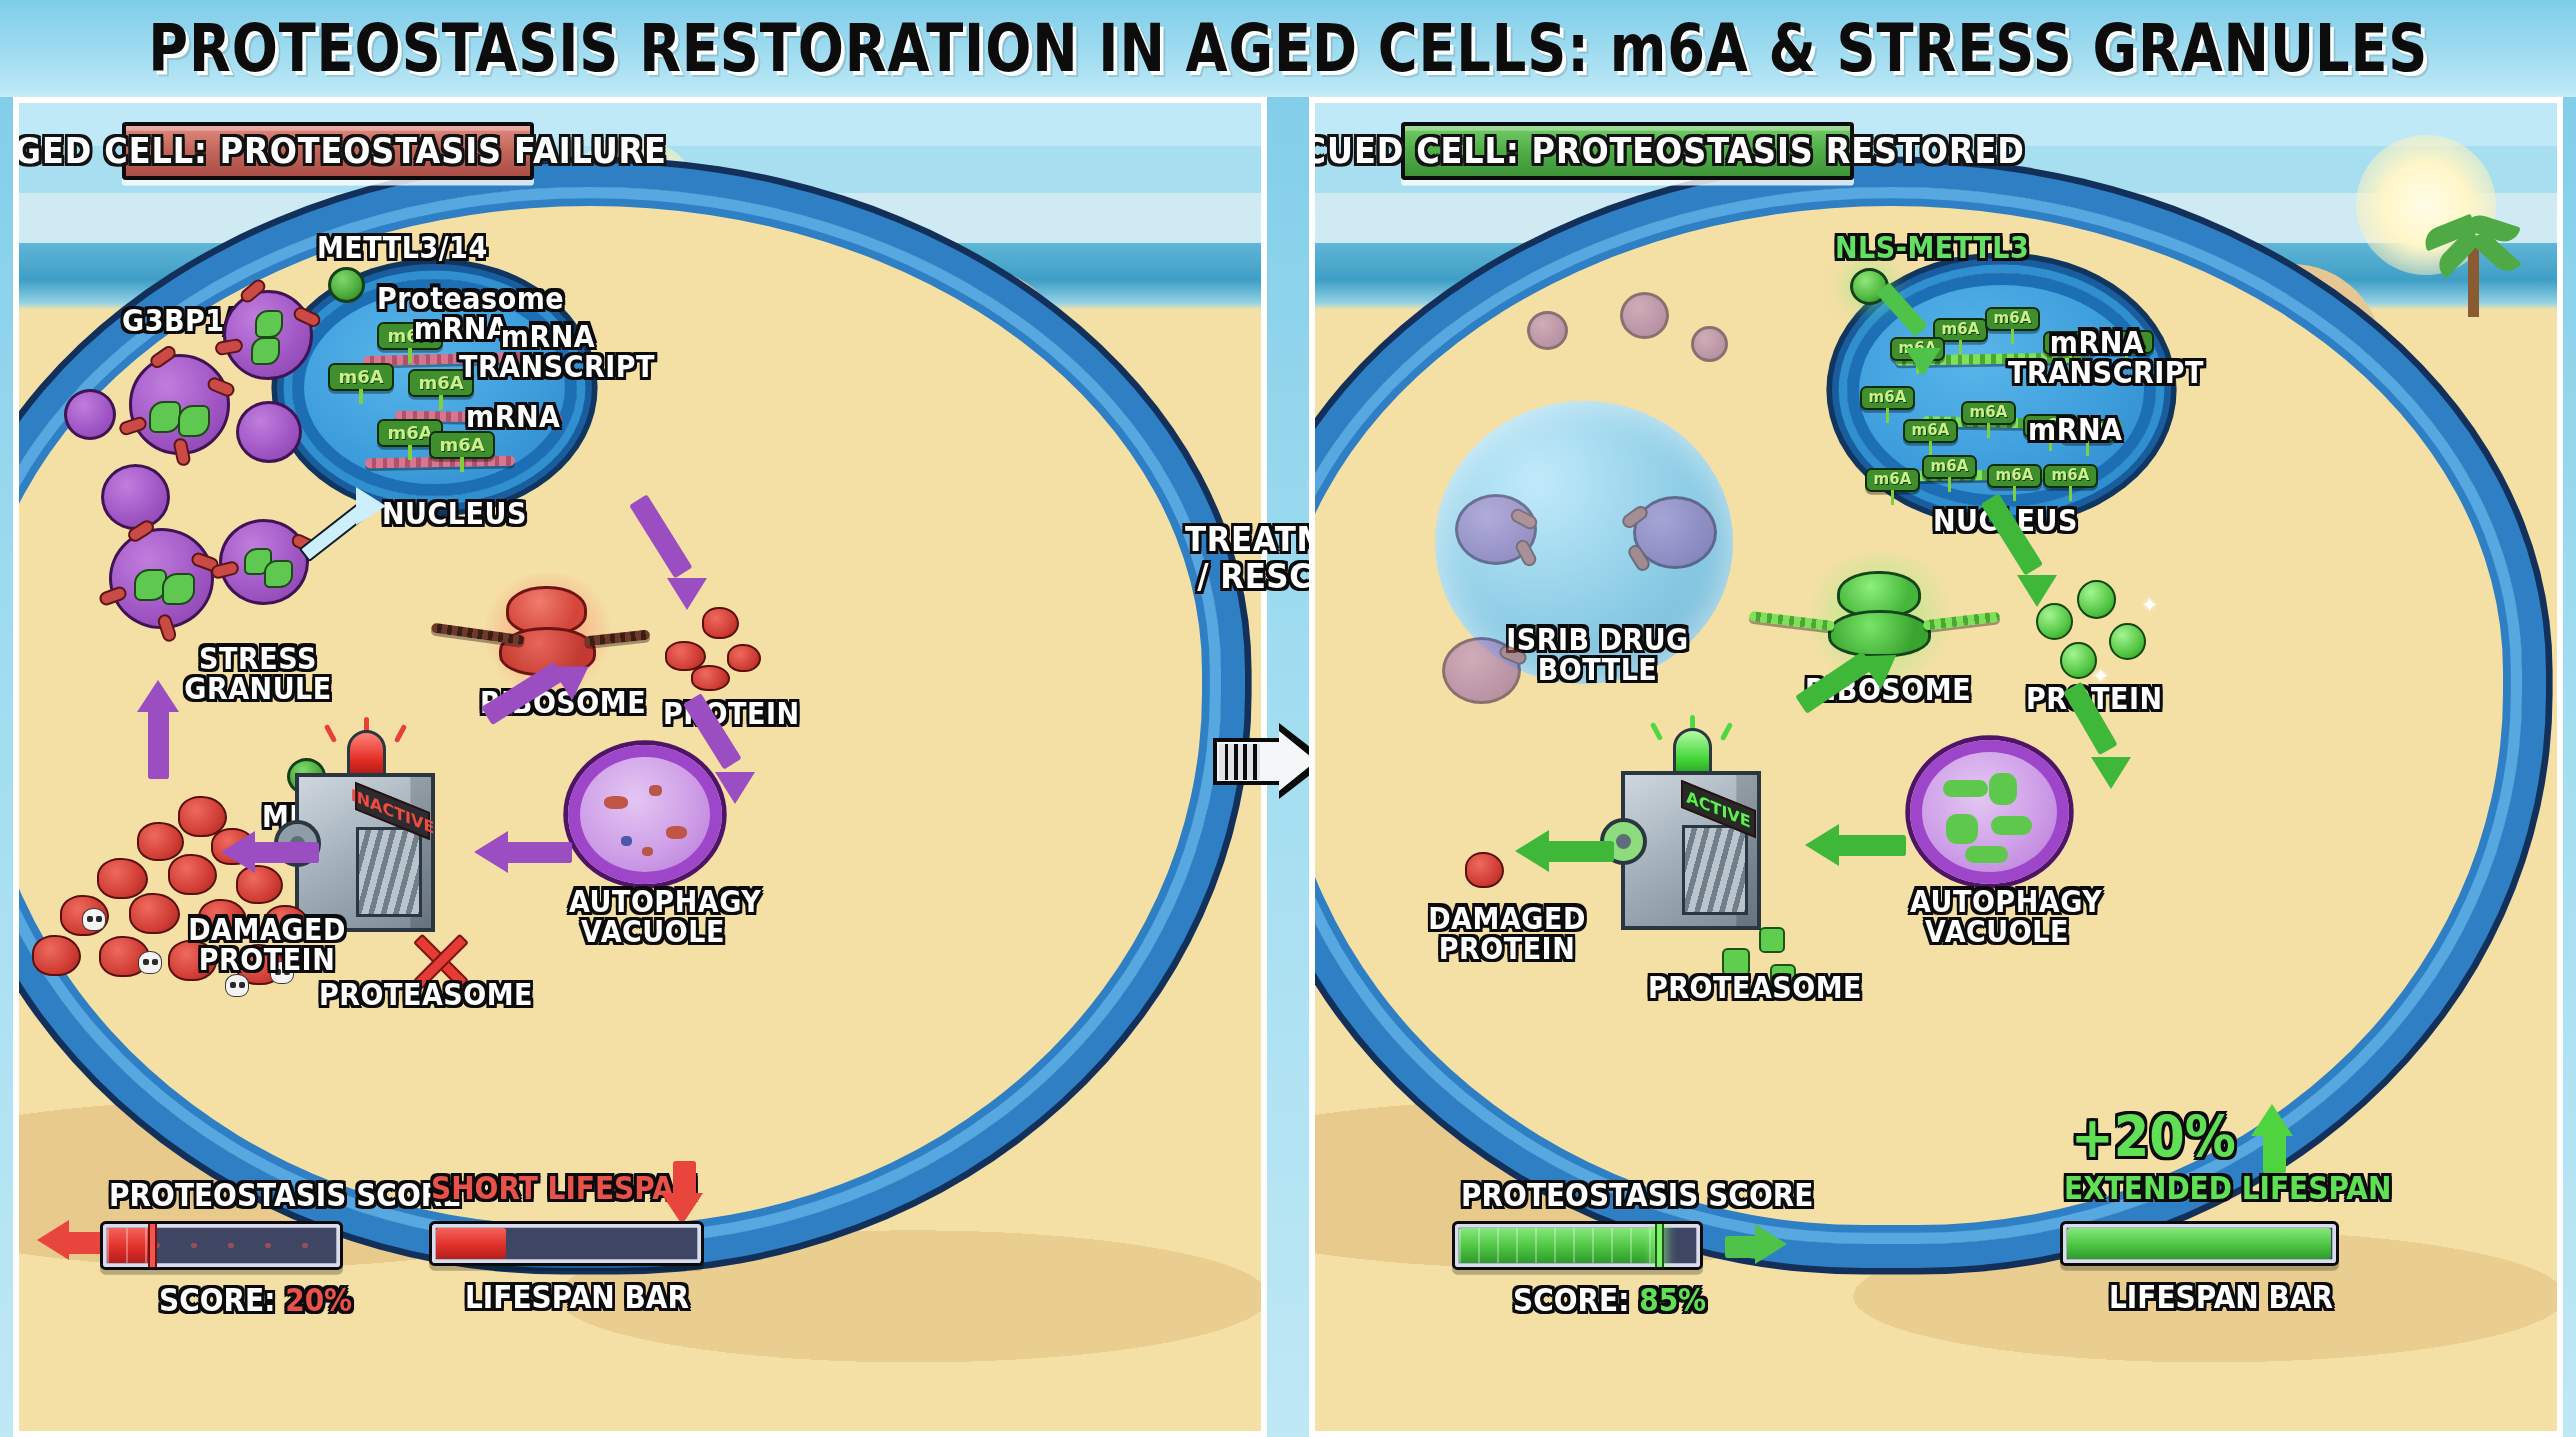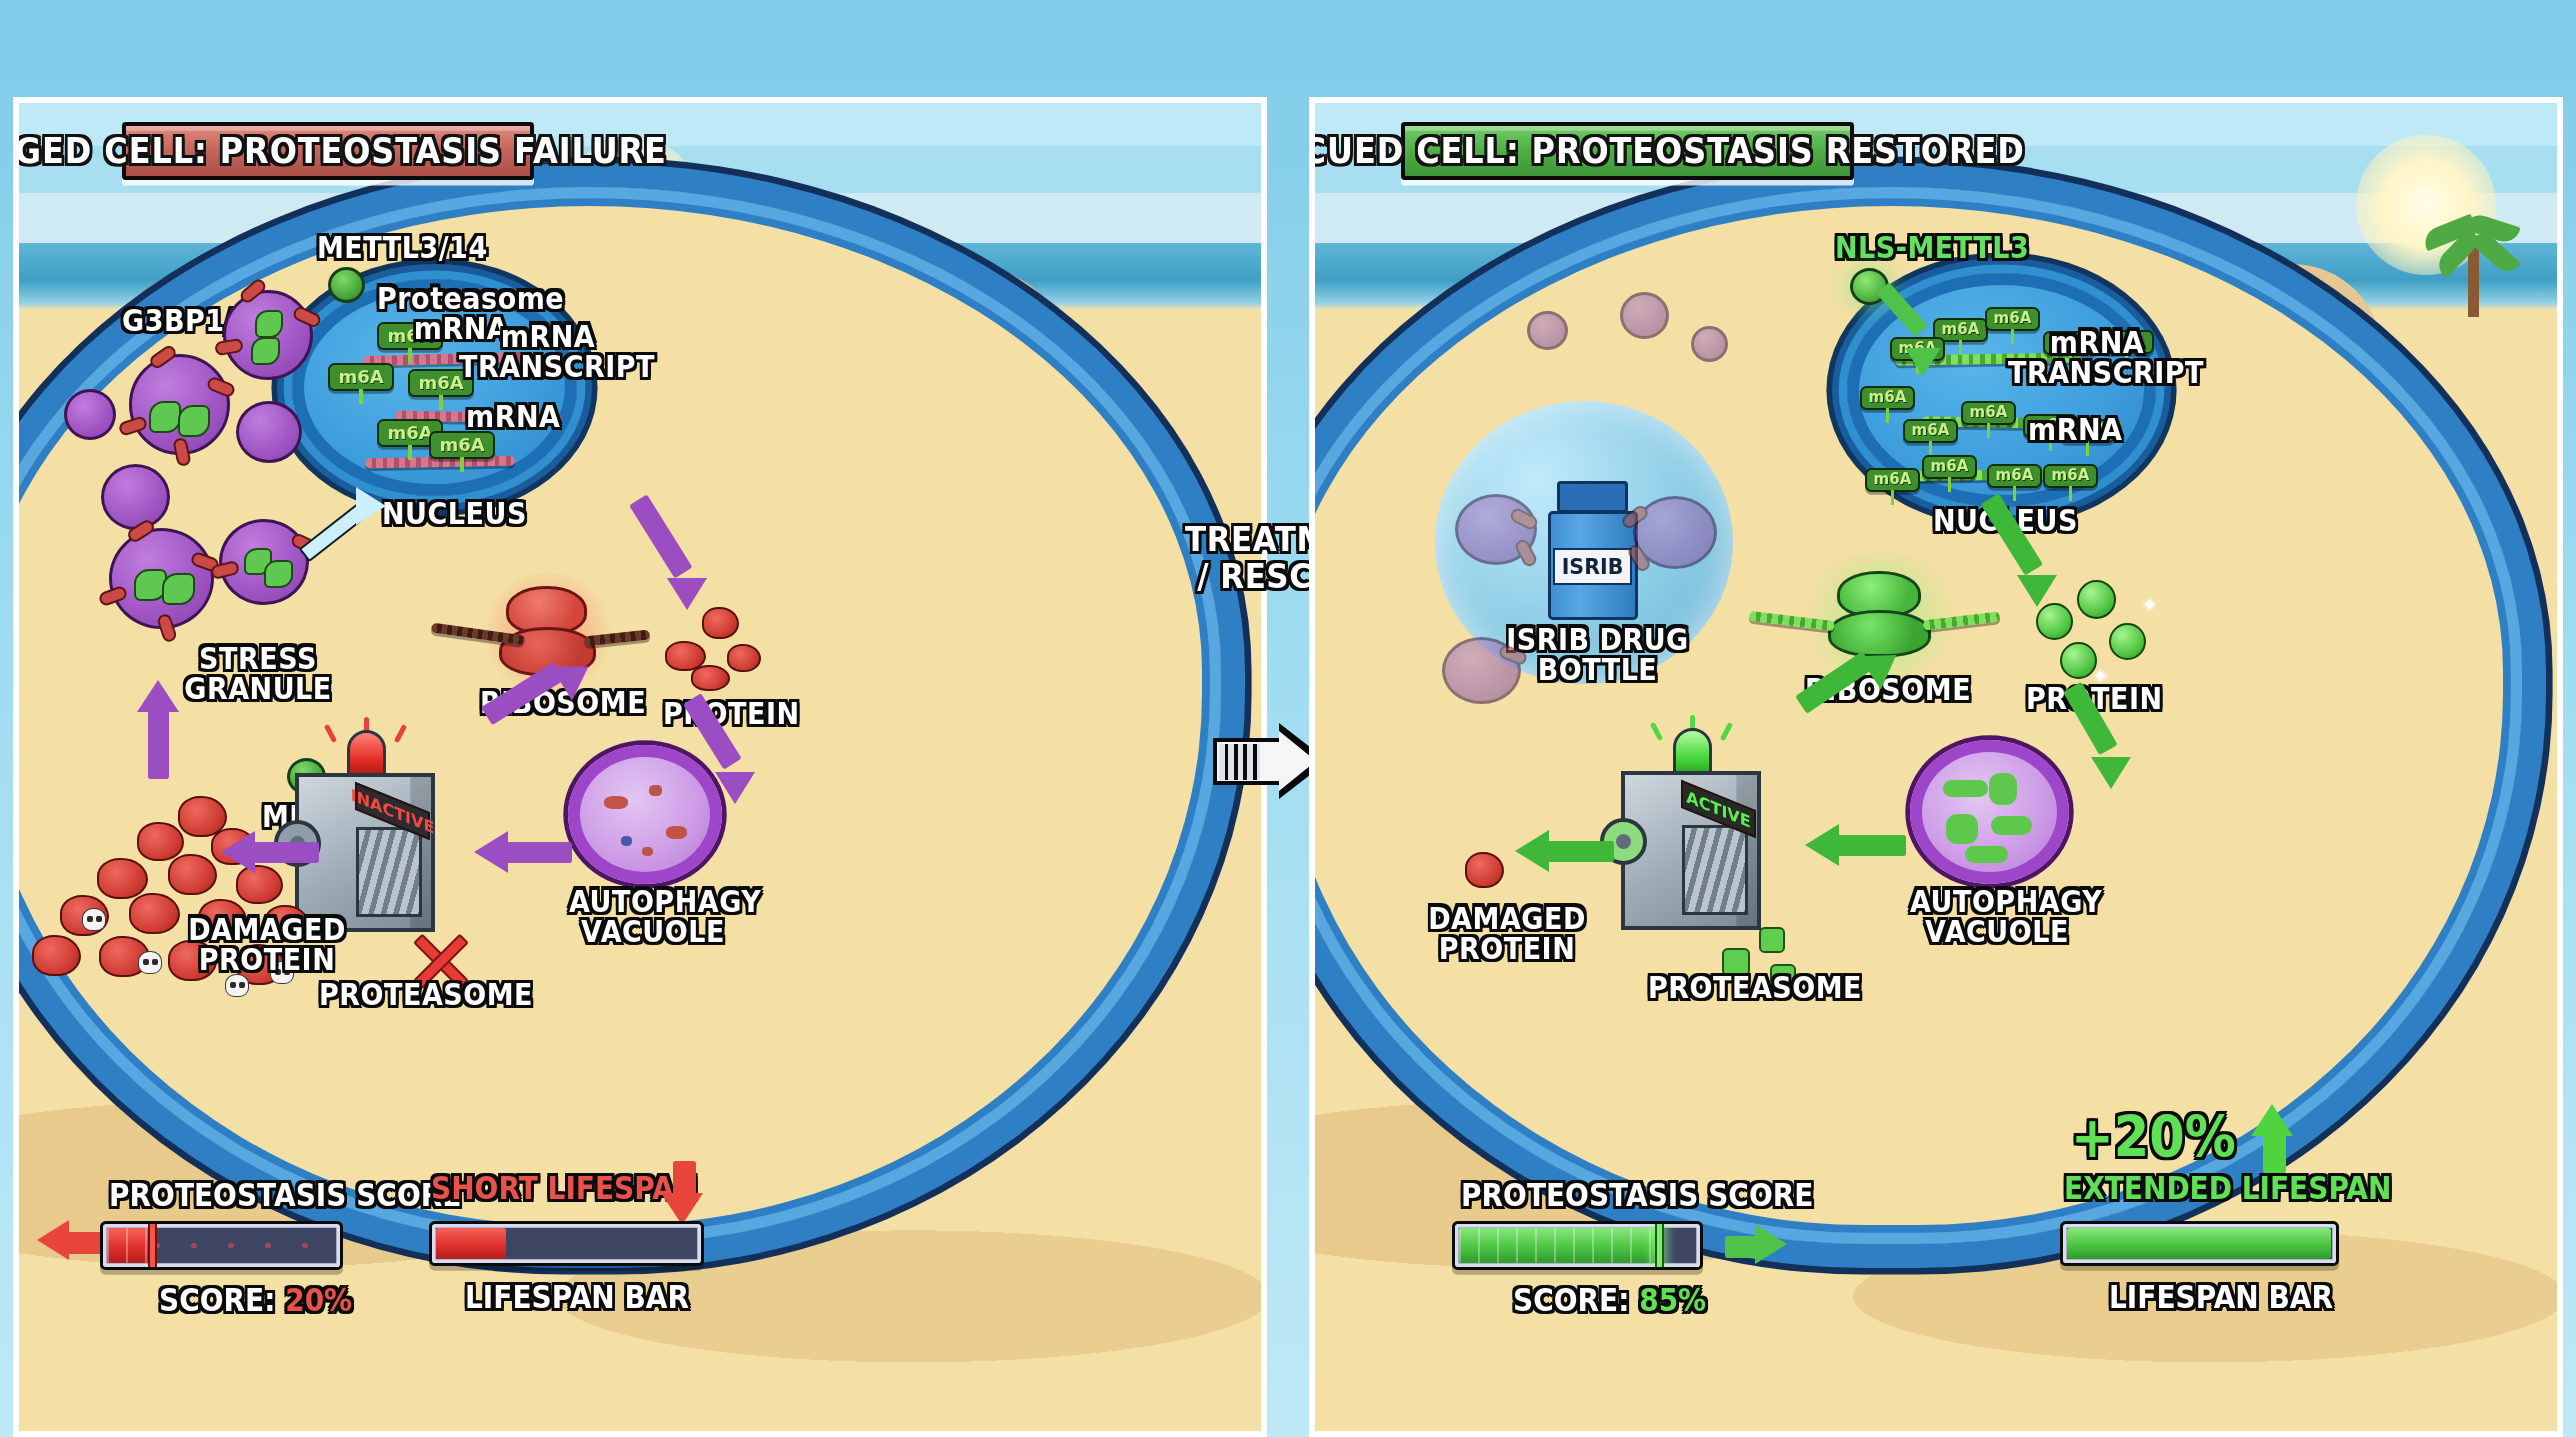--- a/index.html
+++ b/index.html
@@ -308,20 +308,23 @@
                         border-left:37px solid #f4f6f8; }
 
   .sparkle { position:absolute; color:#ffffff; font-size:20.6px; line-height:1; text-shadow:0 0 5.6px #fff; }
   .glow { position:absolute; border-radius:50%; }
 </style>
 </head>
 <body>
 
 <div id="stage">
 
+  <div id="title-bar">
+    <div id="title-text">PROTEOSTASIS RESTORATION IN AGED CELLS: m6A &amp; STRESS GRANULES</div>
+  </div>
 
   <div class="panel" id="panel-left">
     <div class="bg"></div>
     <div class="ocean"></div>
     <div class="foam" style="left:599px;top:193px;width:243px;"></div>
     <div class="sand"></div>
     <div class="sun" style="left:543px;top:34px;"></div>
     <div class="dune d1" style="left:487px;top:140px;"></div>
     <div class="dune d2" style="left:805px;top:165px;"></div>
 
@@ -595,25 +598,20 @@
     <div class="lab md" style="left:618px;top:404px;">NUCLEUS</div>
 
     <div class="lab md green" style="left:520px;top:131px;">NLS-METTL3</div>
     <div class="sg" style="left:535px;top:165px;width:39px;height:37px;background:radial-gradient(circle at 38% 30%,#8fe87a 0%,#4fb83f 60%,#2f7a28 100%);border-color:#16401a;box-shadow:0 0 24px rgba(120,240,120,.75);"></div>
     <div class="arw" style="left:558px;top:198px;">
       <div class="shaft" style="left:0;top:0;width:58px;height:17px;background:#4fc24a;transform:rotate(48deg);"></div>
       <div class="head" style="left:32px;top:47px;border-left:18px solid transparent;border-right:18px solid transparent;border-top:28px solid #4fc24a;"></div>
     </div>
 
     <div class="bubble" style="left:120px;top:298px;width:298px;height:283px;"></div>
-    <div class="bottle" style="left:225px;top:378px;width:105px;height:142px;">
-      <div class="cap"></div>
-      <div class="jar"></div>
-      <div class="label">ISRIB</div>
-    </div>
     <div class="lab md c" style="left:189px;top:524px;width:187px;white-space:pre-line;">ISRIB DRUG
 BOTTLE</div>
 
     <div class="sg faded" style="left:140px;top:391px;width:82px;height:71px;">
       <div class="arm" style="left:52px;top:15px;transform:rotate(28deg);"></div>
       <div class="arm" style="left:54px;top:49px;transform:rotate(62deg);"></div>
     </div>
     <div class="sg faded" style="left:318px;top:393px;width:84px;height:73px;">
       <div class="arm" style="left:-15px;top:11.2px;transform:rotate(-36deg);"></div>
       <div class="arm" style="left:-11.2px;top:52px;transform:rotate(58deg);"></div>

